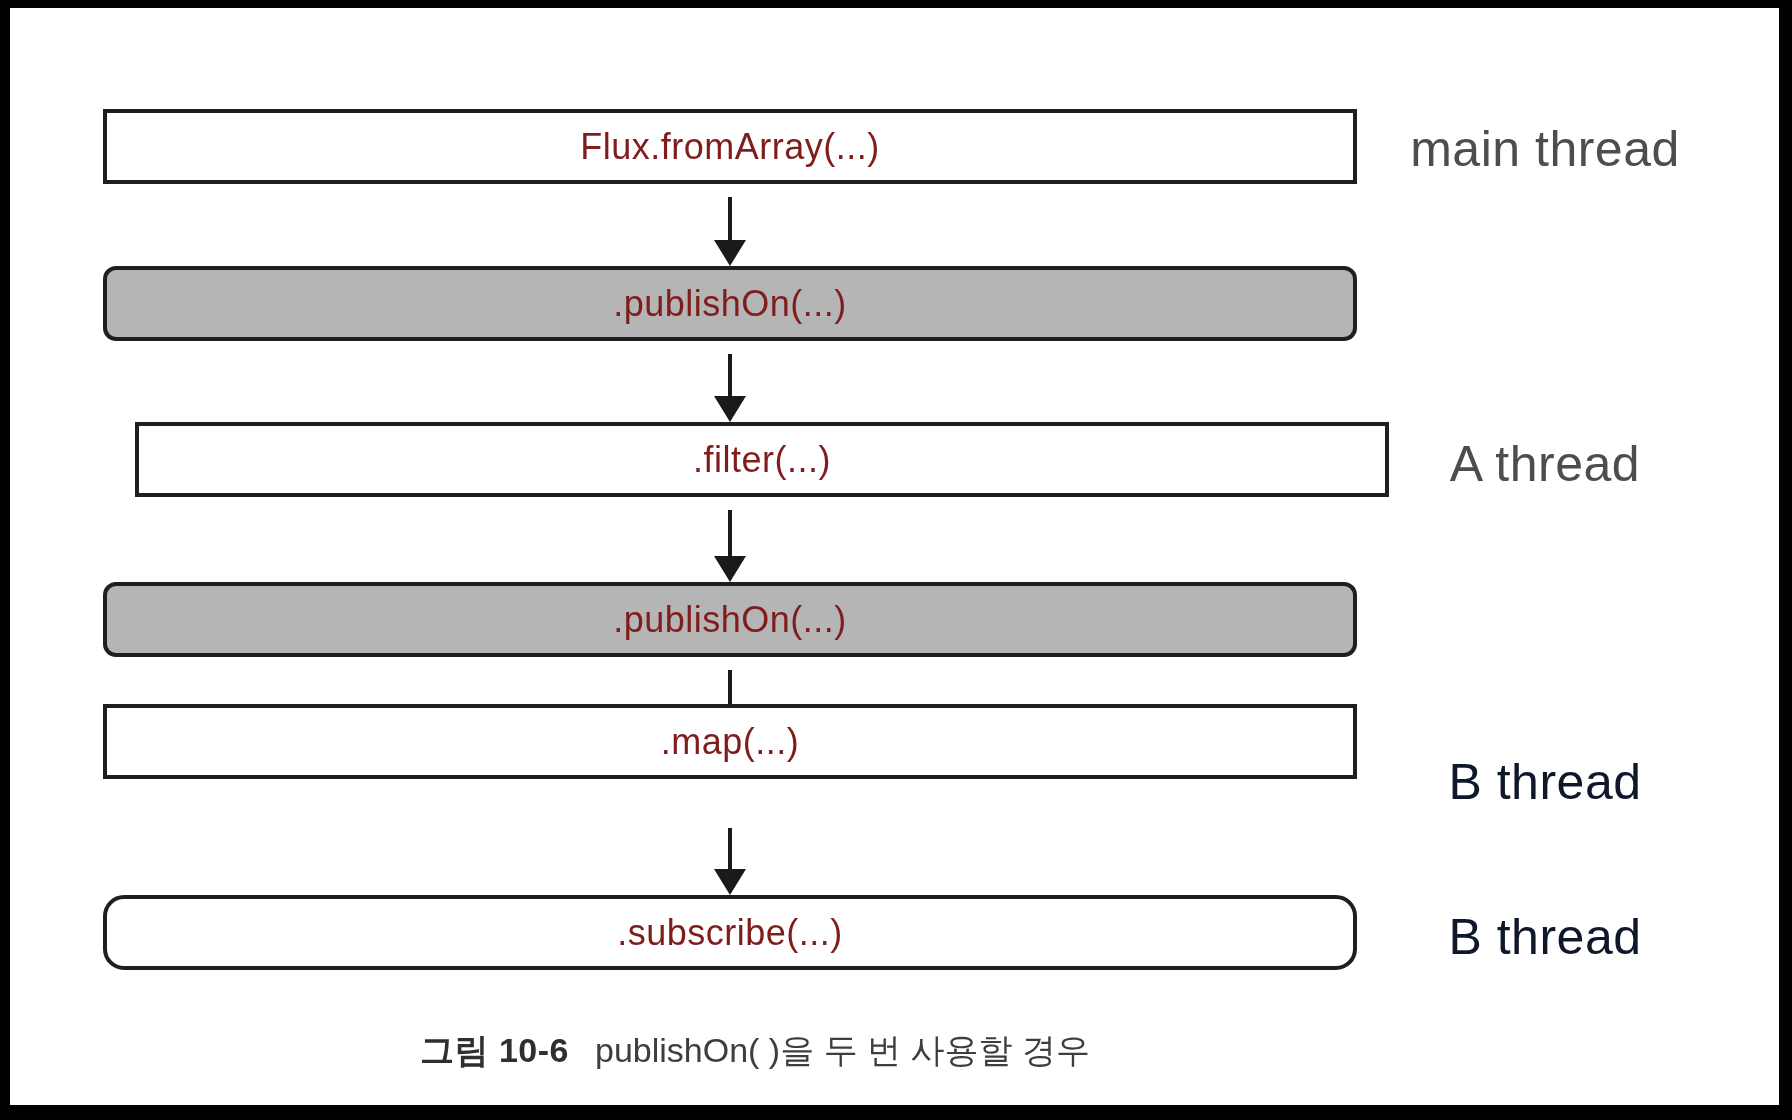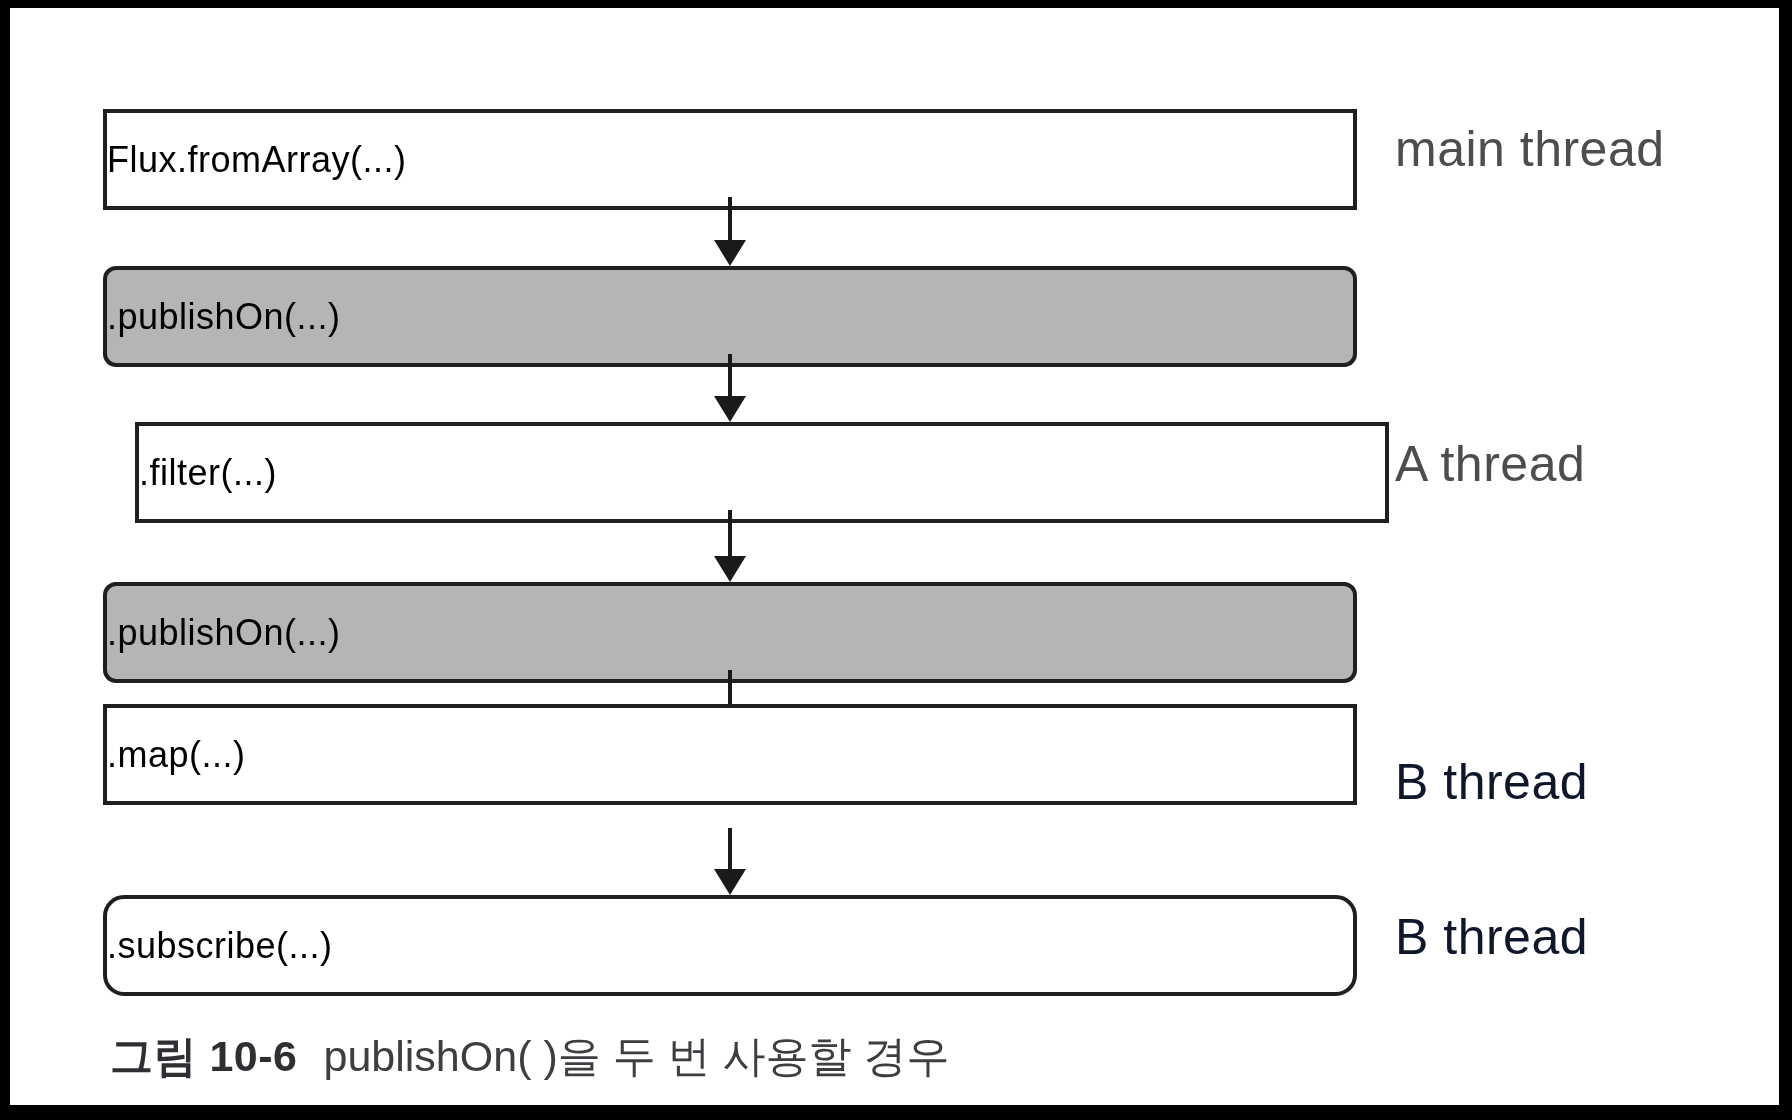--- a/index.html
+++ b/index.html
@@ -24,28 +24,29 @@
     left: -10px;
     top: -8px;
     width: 1792px;
     height: 1120px;
   }
   
   .node {
     position: absolute;
     left: 103px;
     width: 1254px;
-    height: 101px;
+    height: 75px;
     box-sizing: border-box;
     border: 4px solid #1f1f1f;
     background: #ffffff;
     display: flex;
     align-items: center;
+    justify-content: center;
     font-size: 36px;
-    color: #000000;
+    color: #7f1d1d;
     letter-spacing: 0.5px;
   }
   .node.gray { background: #b5b5b5; border-radius: 13px; }
   .n1 { top: 109px; }
   .n2 { top: 266px; }
   .n3 { top: 422px; margin-left: 32px; }
   .n4 { top: 582px; }
   .n5 { top: 704px; }
   .n6 { top: 895px; border-radius: 21px; }
 
@@ -80,38 +81,40 @@
   }
 
   
   .thread-label {
     position: absolute;
     left: 1395px;
     width: 300px;
     height: 88px;
     display: flex;
     align-items: center;
+    justify-content: center;
     font-size: 50px;
     letter-spacing: 0.5px;
     white-space: nowrap;
   }
   .thread-label.dark  { color: #4d4d4d; }
   .thread-label.light { color: #0f172a; }
   .t1 { top: 105px; }
   .t2 { top: 420px; }
   .t3 { top: 738px; }
   .t4 { top: 893px; }
 
   
   .caption {
     position: absolute;
     left: 110px;
     width: 1290px;
     top: 1028px;
-    font-size: 43px;
+    text-align: center;
+    font-size: 34px;
     color: #3d3d42;
     white-space: nowrap;
   }
   .caption .fig-num {
     font-weight: bold;
     color: #2e2e33;
     margin-right: 26px;
     letter-spacing: 0.5px;
   }
 </style>

